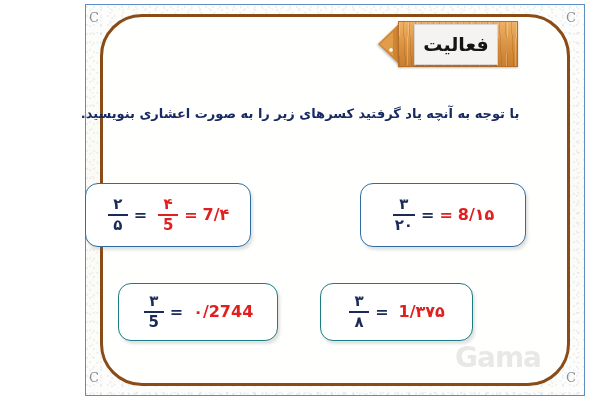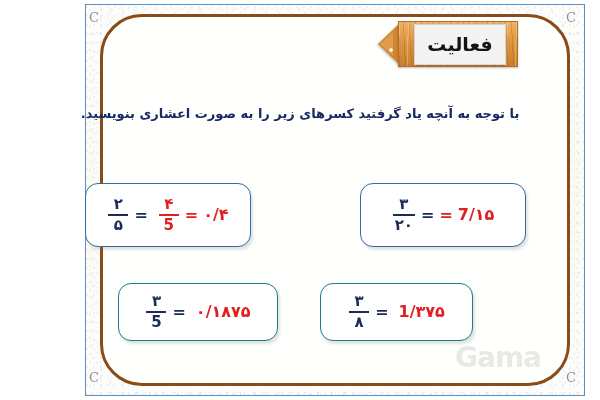--- a/index.html
+++ b/index.html
@@ -100,21 +100,21 @@
   .banner .nail{
     position:absolute;
     left:11px;top:30px;
     width:4px;height:4px;border-radius:50%;
     background:#fff6e3;
     box-shadow:0 0 1px rgba(0,0,0,.4);
   }
   .banner .label{
     position:absolute;
     left:36px;top:6px;
-    width:92px;height:41px;
+    width:84px;height:41px;
     background:#f4f3f1;
     border:1px solid #d8d6d2;
     box-shadow:0 1px 2px rgba(0,0,0,.18);
     display:flex;align-items:center;justify-content:center;
     box-sizing:border-box;
   }
   .banner .label span{
     font-family:"DejaVu Sans","Liberation Sans",sans-serif;
     font-weight:bold;
     font-size:19px;
@@ -247,46 +247,46 @@
         <span class="bar"></span>
         <span class="den">۵</span>
       </span>
       <span class="eq navy">=</span>
       <span class="frac red gapL">
         <span class="num">۴</span>
         <span class="bar"></span>
         <span class="den">5</span>
       </span>
       <span class="eq red">=</span>
-      <span class="val red">٠/۴</span>
+      <span class="val red">7/۴</span>
     </div>
   </div>
 
   <div class="fbox b2">
     <div class="expr">
       <span class="frac navy">
         <span class="num">۳</span>
         <span class="bar"></span>
         <span class="den">۲۰</span>
       </span>
       <span class="eq navy">=</span>
       <span class="eq red">=</span>
-      <span class="val red">7/۱۵</span>
+      <span class="val red">8/۱۵</span>
     </div>
   </div>
 
   <div class="fbox b3 teal">
     <div class="expr">
       <span class="frac navy">
         <span class="num">۳</span>
         <span class="bar"></span>
         <span class="den">5</span>
       </span>
       <span class="eq navy gapR">=</span>
-      <span class="val red">٠/۱۸۷۵</span>
+      <span class="val red">٠/2744</span>
     </div>
   </div>
 
   <div class="fbox b4 teal">
     <div class="expr">
       <span class="frac navy">
         <span class="num">۳</span>
         <span class="bar"></span>
         <span class="den">۸</span>
       </span>

